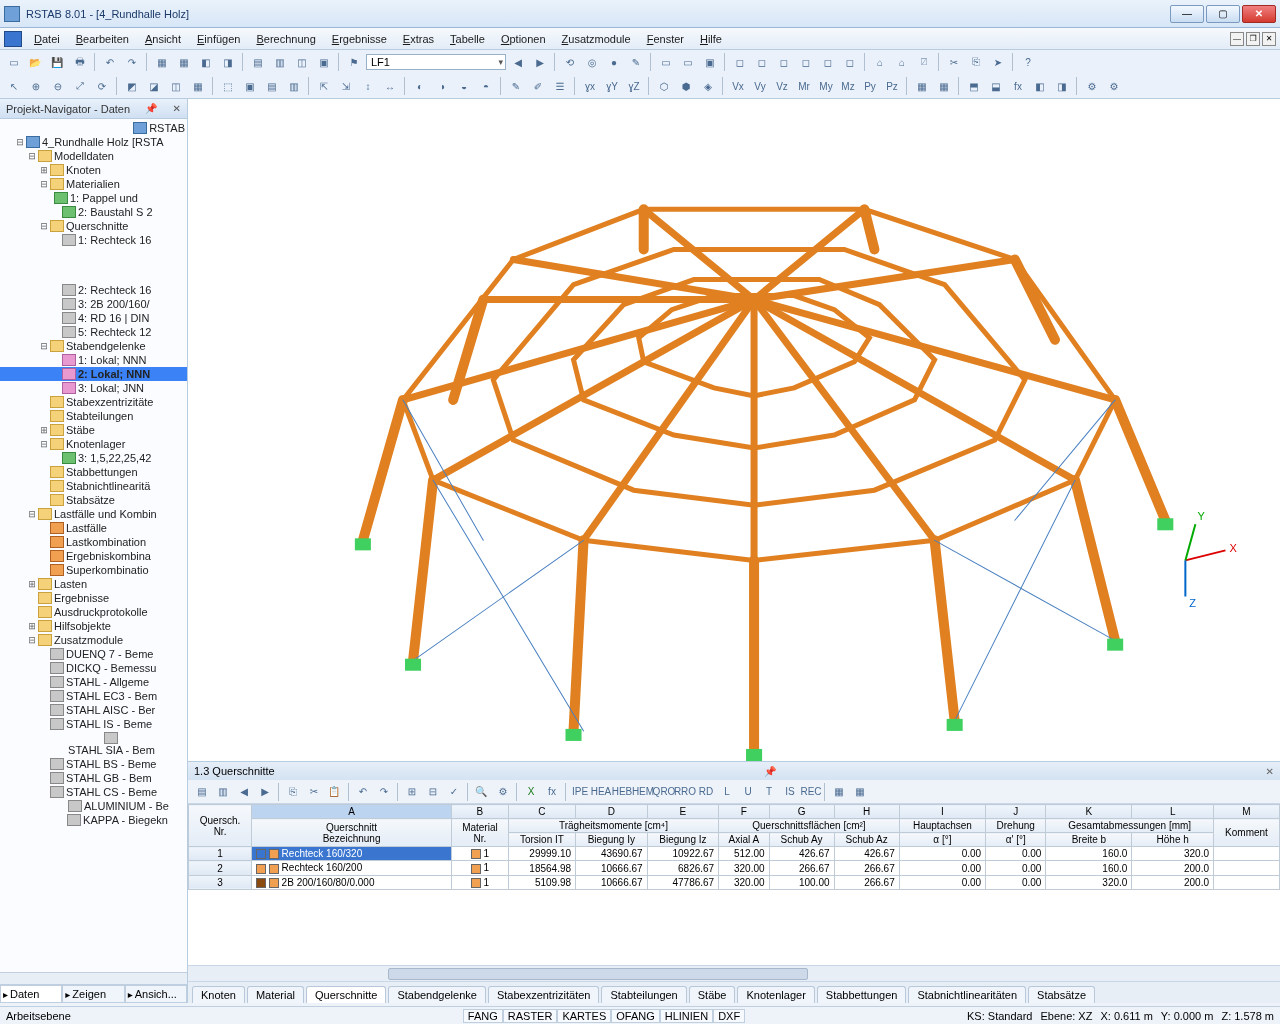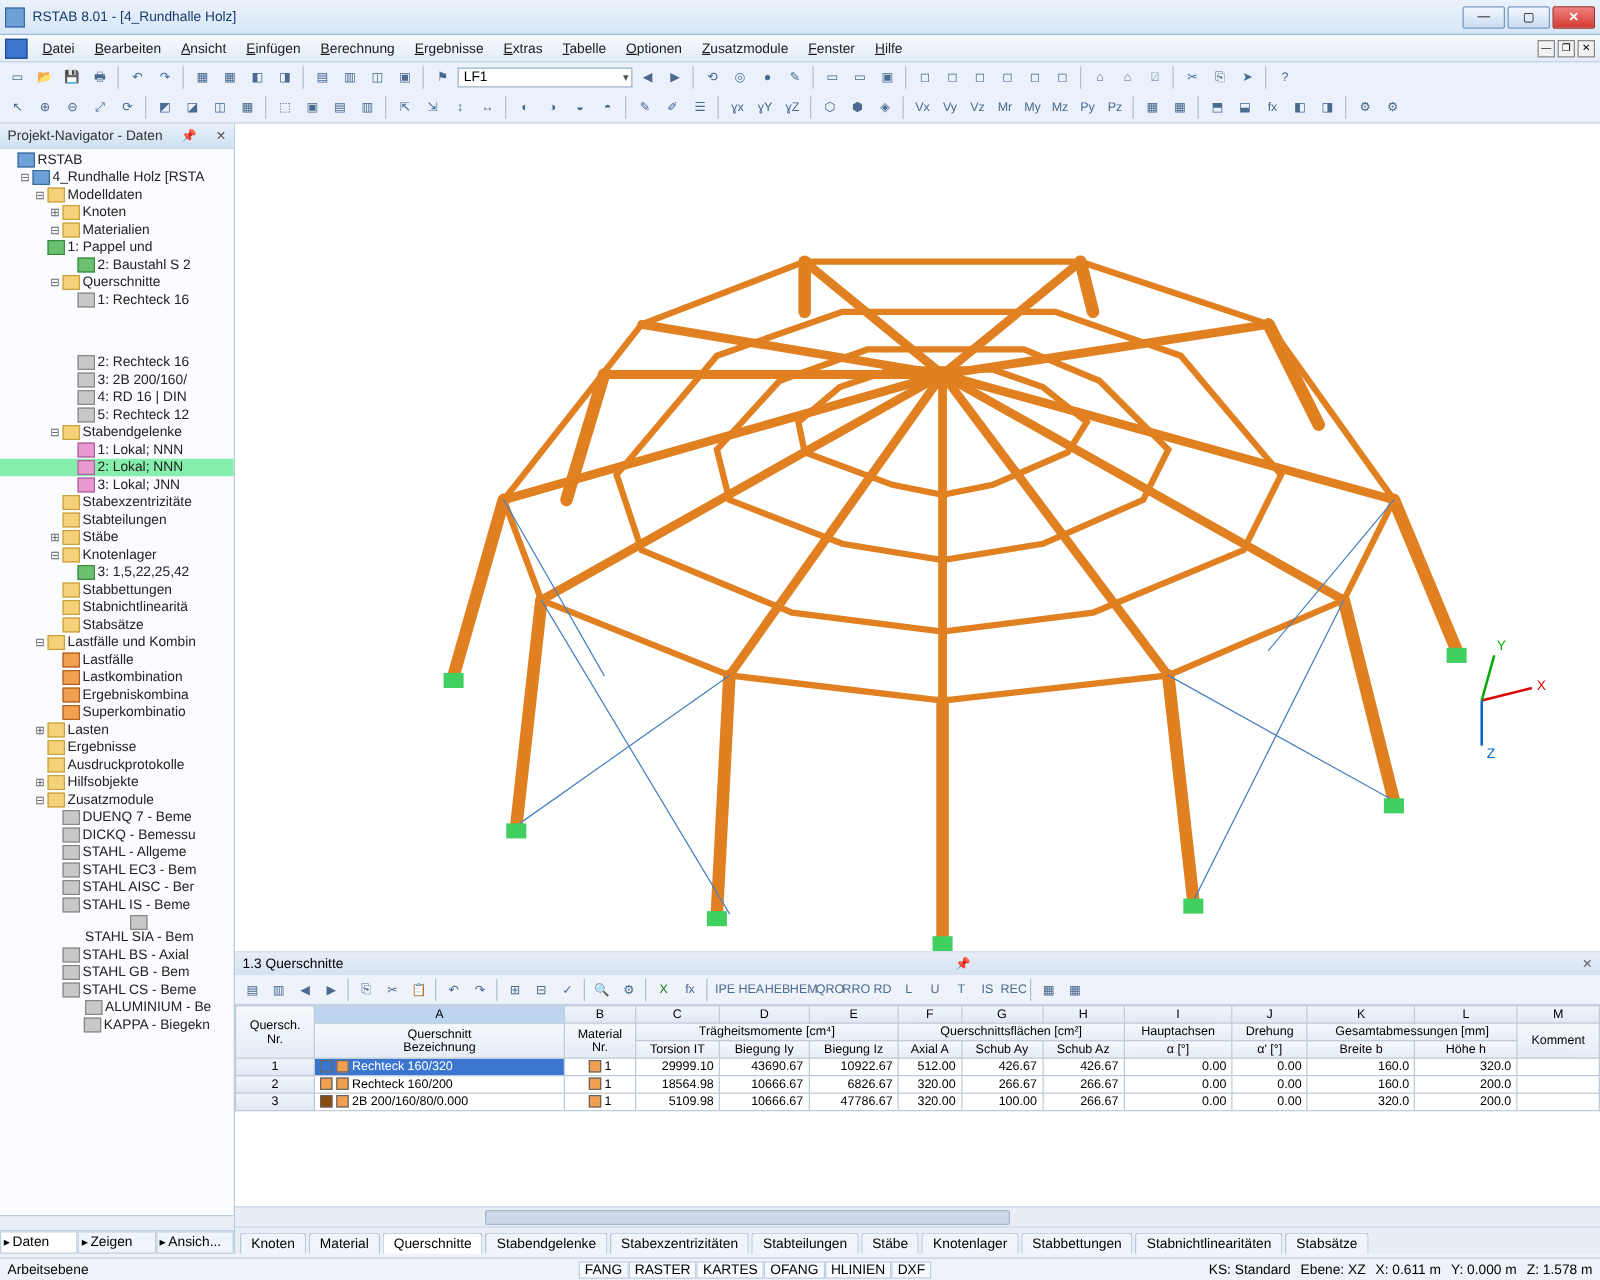--- a/index.html
+++ b/index.html
@@ -28,21 +28,21 @@
 .tcombo{height:16px;border:1px solid #98b0c8;background:#fff;padding:0 14px 0 4px;display:flex;align-items:center;font-size:11px;min-width:140px;position:relative;}
 .tcombo::after{content:"▾";position:absolute;right:2px;font-size:9px;color:#555;}
 
 
 .mainrow{display:flex;height:calc(100% - 28px - 22px - 52px - 18px);}
 .navigator{width:188px;background:#fafcff;border-right:1px solid #b8cce0;display:flex;flex-direction:column;}
 .nav-header{height:20px;background:linear-gradient(#e9f1fb,#d0e0f2);padding:2px 6px;display:flex;align-items:center;border-bottom:1px solid #b8cce0;font-size:11px;color:#333;}
 .nav-header .x{margin-left:auto;font-size:10px;color:#555;}
 .nav-tree{flex:1;overflow:hidden;padding:2px 0;}
 .tree-item{display:flex;align-items:center;padding:1px 2px;white-space:nowrap;overflow:hidden;color:#222;}
-.tree-item.sel{background:#86efac;}
+.tree-item.sel{background:#3b82f6;font-weight:bold;}
 .tree-item .exp{width:12px;text-align:center;color:#666;font-size:9px;}
 .tree-item .ico{width:14px;height:12px;margin-right:2px;display:inline-block;}
 .ico.folder{background:#f5d27a;border:1px solid #c9a23e;}
 .ico.blue{background:#6fa0d8;border:1px solid #3b6ca0;}
 .ico.green{background:#6cc070;border:1px solid #3a8a40;}
 .ico.gray{background:#c8c8c8;border:1px solid #888;}
 .ico.pink{background:#e89ad0;border:1px solid #b060a0;}
 .ico.orange{background:#f0a050;border:1px solid #b06020;}
 .nav-scroll{height:12px;background:#e8eef6;border-top:1px solid #c0cfe0;}
 .nav-tabs{display:flex;background:#e8eef6;border-top:1px solid #c0cfe0;}
@@ -222,21 +222,21 @@
 
 <div class="mainrow">
 
   <div class="navigator">
     <div class="nav-header">
       <span>Projekt-Navigator - Daten</span>
       <span class="x">📌</span>
       <span class="x">✕</span>
     </div>
     <div class="nav-tree" id="navtree">
-        <div class="tree-item" style="padding-left: 2px;">
+        <div class="tree-item" style="padding-left: 18px; justify-content: flex-end;">
           <span class="exp"></span>
           <span class="ico blue"></span>
           <span>RSTAB</span>
         </div>
         <div class="tree-item" style="padding-left: 14px;">
           <span class="exp">⊟</span>
           <span class="ico blue"></span>
           <span>4_Rundhalle Holz [RSTA</span>
         </div>
         <div class="tree-item" style="padding-left: 26px;">
@@ -247,21 +247,21 @@
         <div class="tree-item" style="padding-left: 38px;">
           <span class="exp">⊞</span>
           <span class="ico folder"></span>
           <span>Knoten</span>
         </div>
         <div class="tree-item" style="padding-left: 38px;">
           <span class="exp">⊟</span>
           <span class="ico folder"></span>
           <span>Materialien</span>
         </div>
-        <div class="tree-item" style="padding-left: 26px;">
+        <div class="tree-item" style="padding-left: 42px;">
           <span class="exp"></span>
           <span class="ico green"></span>
           <span>1: Pappel und</span>
         </div>
         <div class="tree-item" style="padding-left: 50px;">
           <span class="exp"></span>
           <span class="ico green"></span>
           <span>2: Baustahl S 2</span>
         </div>
         <div class="tree-item" style="padding-left: 38px;">
@@ -435,21 +435,21 @@
           <span>STAHL IS - Beme</span>
         </div>
         <div class="tree-item" style="padding-left: 38px; flex-direction: column;">
           <span class="exp"></span>
           <span class="ico gray"></span>
           <span>STAHL SIA - Bem</span>
         </div>
         <div class="tree-item" style="padding-left: 38px;">
           <span class="exp"></span>
           <span class="ico gray"></span>
-          <span>STAHL BS - Axial</span>
+          <span>STAHL BS - Beme</span>
         </div>
         <div class="tree-item" style="padding-left: 38px;">
           <span class="exp"></span>
           <span class="ico gray"></span>
           <span>STAHL GB - Bem</span>
         </div>
         <div class="tree-item" style="padding-left: 38px;">
           <span class="exp"></span>
           <span class="ico gray"></span>
           <span>STAHL CS - Beme</span>

